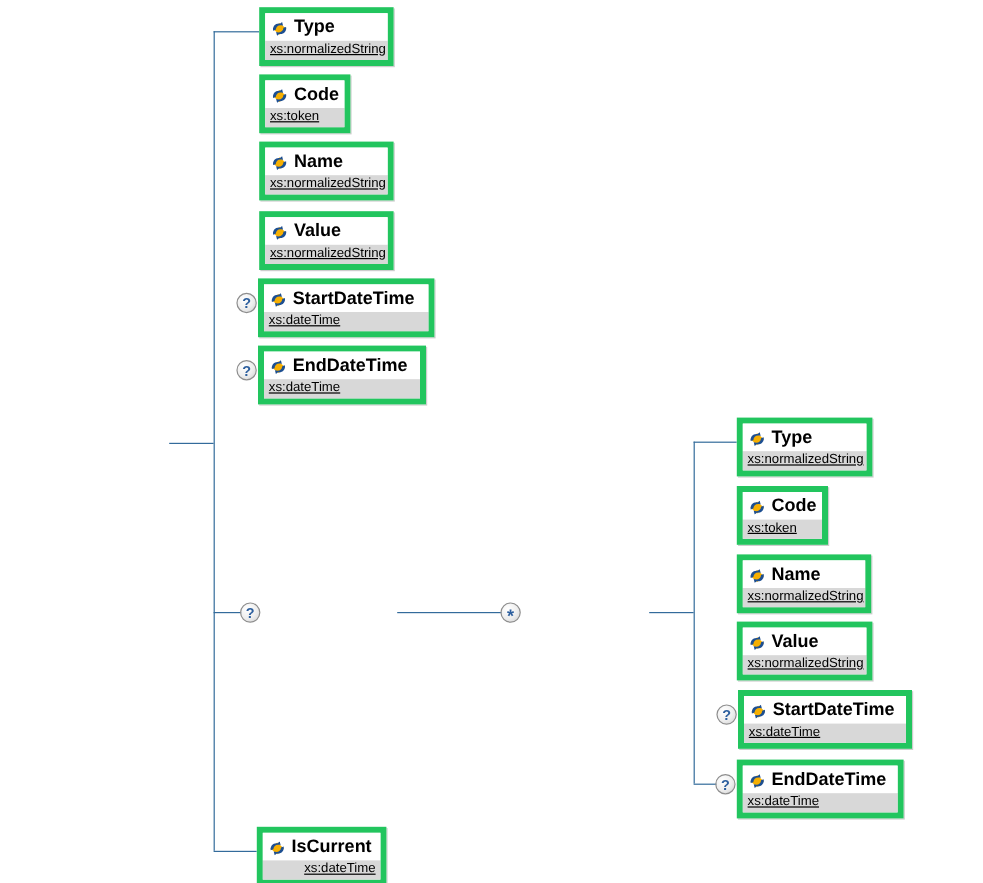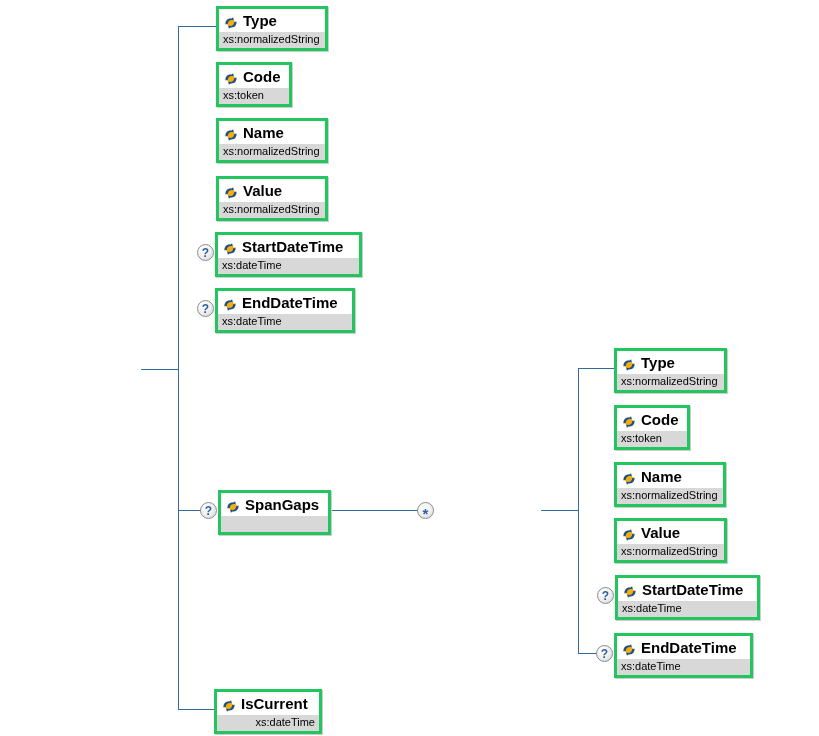--- a/index.html
+++ b/index.html
@@ -7,32 +7,32 @@
     width:819px;height:736px;position:relative;background:#ffffff;
     font-family:"Liberation Sans",sans-serif;color:#000;
     overflow:hidden;
   }
   .canvas{position:absolute;left:0;top:0;width:819px;height:736px;}
   .line{position:absolute;background:#336b9b;z-index:1;}
   .hline{height:1px;}
   .vline{width:1px;}
   .node{
     position:absolute;z-index:3;background:#ffffff;
-    border:3px solid #22c55e;box-shadow:1px 1px 0 #cdcdcd;
+    border:5px solid #22c55e;box-shadow:1px 1px 0 #cdcdcd;
     box-sizing:border-box;
   }
   .node-title{
     display:flex;align-items:center;gap:5px;
     height:23px;padding:0 6px 0 5px;
     font-weight:bold;font-size:15px;white-space:nowrap;overflow:hidden;
     background:#ffffff;
   }
   .node-type{
     background:#d8d8d8;height:16px;line-height:15px;
-    font-size:11px;padding:0 4px;white-space:nowrap;overflow:hidden;
+    font-size:11px;padding:0 4px;white-space:nowrap;overflow:hidden;text-decoration:underline;
   }
   .el-icon{width:14px;height:12px;flex:0 0 auto;display:inline-block;}
   .badge{
     position:absolute;z-index:2;width:17px;height:17px;box-sizing:border-box;
     border:1px solid #8d8d8d;border-radius:50%;
     background:radial-gradient(circle at 35% 30%, #ffffff 0%, #eeeeee 55%, #cfcfcf 100%);
     color:#2d5f9e;font-size:12px;font-weight:bold;
     display:flex;align-items:center;justify-content:center;
   }
   .badge.repeat{font-size:15px;line-height:10px;padding-top:6px;}
@@ -132,31 +132,20 @@
     <div class="node-title">
         <span class="el-icon"><svg width="14" height="12" viewBox="0 0 14 12" xmlns="http://www.w3.org/2000/svg">
             <path d="M7 1.1 L12.6 6 L7 10.9 L1.4 6 Z" fill="#f5af02"></path>
             <path d="M1.6 7.6 C0.9 4 3.7 1.1 7.3 1.7 L9.1 0.3 L9.9 3.4 C6.6 2.2 4 3.7 3.8 6.8 Z" fill="#1d4f91"></path>
             <path d="M12.4 4.4 C13.1 8 10.3 10.9 6.7 10.3 L4.9 11.7 L4.1 8.6 C7.4 9.8 10 8.3 10.2 5.2 Z" fill="#1d4f91"></path>
           </svg></span>
         <span>EndDateTime</span>
       </div>
     <div class="node-type">xs:dateTime</div>
   </div>
-  <div class="node" style="left:218px;top:490px;width:113px;">
-    <div class="node-title">
-        <span class="el-icon"><svg width="14" height="12" viewBox="0 0 14 12" xmlns="http://www.w3.org/2000/svg">
-            <path d="M7 1.1 L12.6 6 L7 10.9 L1.4 6 Z" fill="#f5af02"></path>
-            <path d="M1.6 7.6 C0.9 4 3.7 1.1 7.3 1.7 L9.1 0.3 L9.9 3.4 C6.6 2.2 4 3.7 3.8 6.8 Z" fill="#1d4f91"></path>
-            <path d="M12.4 4.4 C13.1 8 10.3 10.9 6.7 10.3 L4.9 11.7 L4.1 8.6 C7.4 9.8 10 8.3 10.2 5.2 Z" fill="#1d4f91"></path>
-          </svg></span>
-        <span>SpanGaps</span>
-      </div>
-    <div class="node-type"></div>
-  </div>
   <div class="node" style="left:214px;top:689px;width:108px;text-align:right;">
     <div class="node-title">
         <span class="el-icon"><svg width="14" height="12" viewBox="0 0 14 12" xmlns="http://www.w3.org/2000/svg">
             <path d="M7 1.1 L12.6 6 L7 10.9 L1.4 6 Z" fill="#f5af02"></path>
             <path d="M1.6 7.6 C0.9 4 3.7 1.1 7.3 1.7 L9.1 0.3 L9.9 3.4 C6.6 2.2 4 3.7 3.8 6.8 Z" fill="#1d4f91"></path>
             <path d="M12.4 4.4 C13.1 8 10.3 10.9 6.7 10.3 L4.9 11.7 L4.1 8.6 C7.4 9.8 10 8.3 10.2 5.2 Z" fill="#1d4f91"></path>
           </svg></span>
         <span>IsCurrent</span>
       </div>
     <div class="node-type">xs:dateTime</div>

